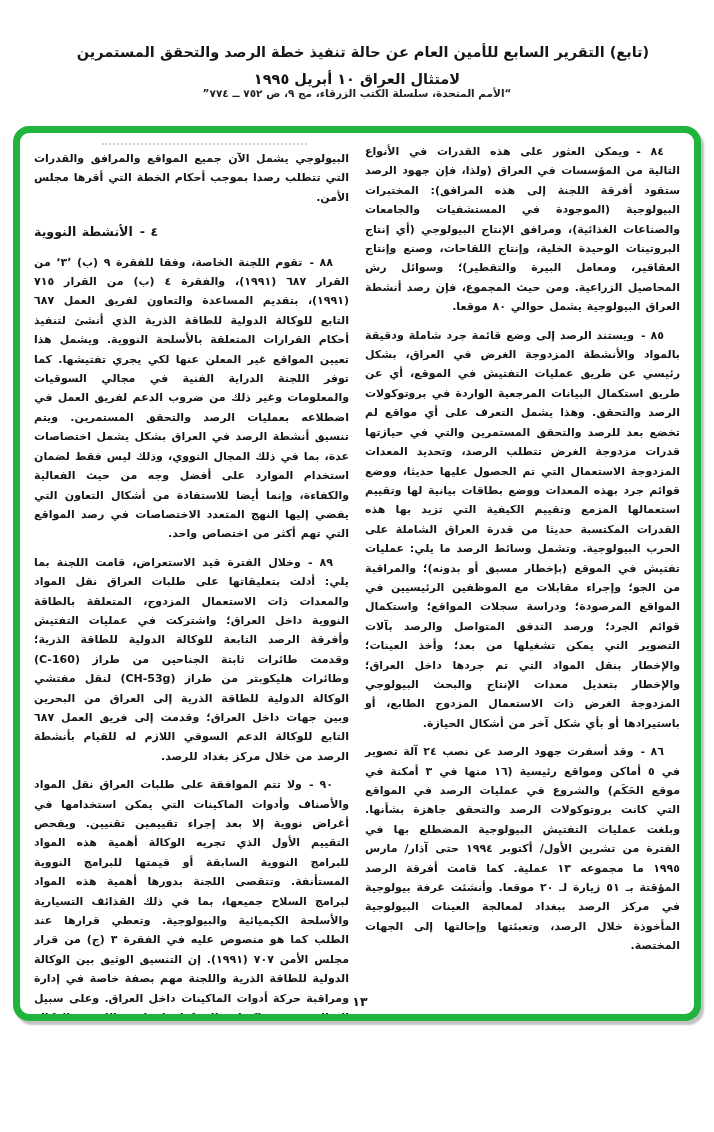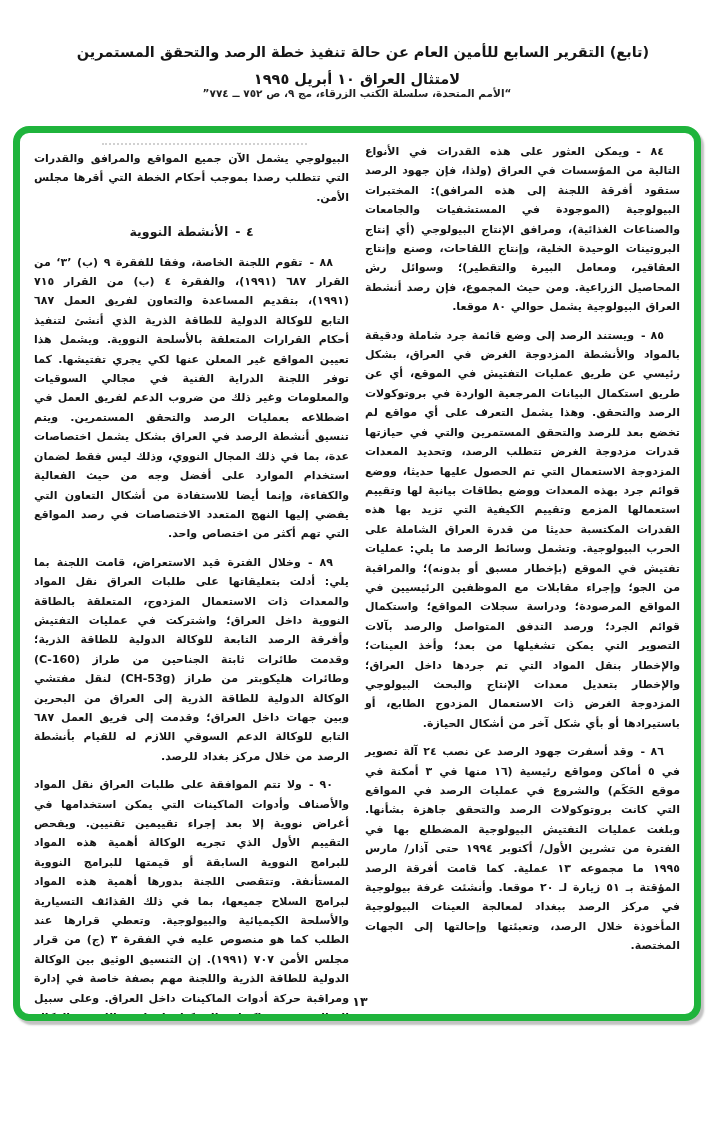--- a/index.html
+++ b/index.html
@@ -31,21 +31,21 @@
   .col { flex:1 1 0; min-width:0; }
   
   .para, .subhead {
     font-size:11px; line-height:19.4px;
     text-align:justify; margin:0 0 9px 0;
     font-weight:bold; word-spacing:1px;
   }
   .para.numbered { text-indent:16px; }
   .para.cont { text-indent:0; }
   .pnum { margin-left:7px; white-space:nowrap; }
-  .subhead { margin:15px 0 11px 0; font-size:12.6px; text-align:center; }
+  .subhead { margin:15px 0 11px 0; font-size:12.6px; text-align:left; }
   .scan-dots {
     border-top:2px dotted #c2c2c2; width:205px;
     margin:1px 42px 4px 0; opacity:.75; height:0;
   }
   
   .page-number {
     position:absolute; top:994px; right:0; left:6px;
     text-align:center; font-size:12.5px; font-weight:bold;
   }
 </style>

